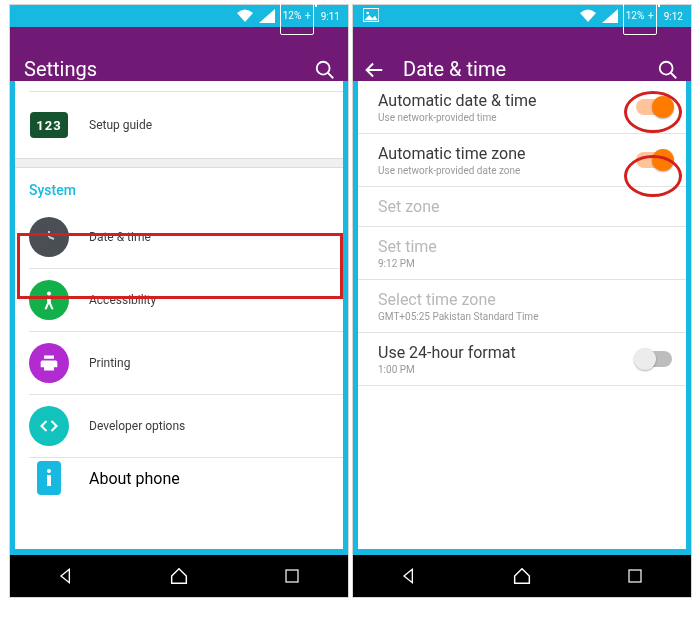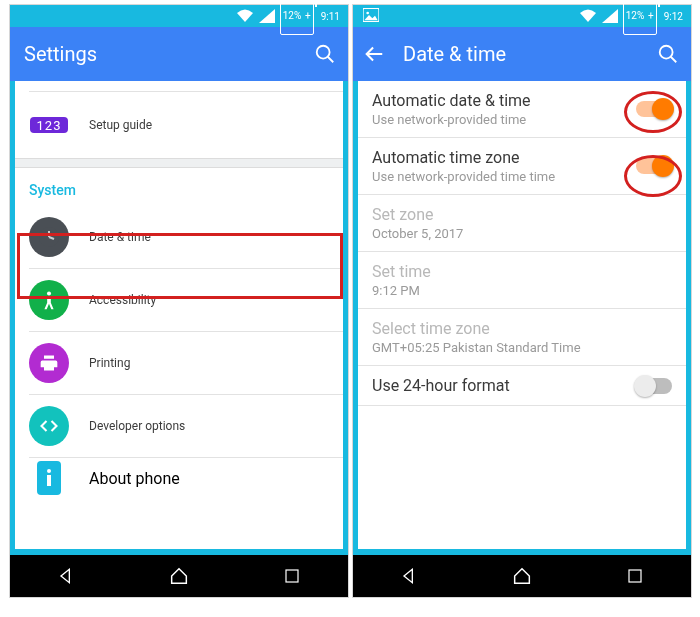--- a/index.html
+++ b/index.html
@@ -9,53 +9,53 @@
   .phone.right{left:352px}
   
   .status{height:22px;background:#18b9e0;display:flex;align-items:center;justify-content:flex-end;padding:0 8px;color:#fff;gap:5px}
   .status .gallery-icon{position:absolute;left:10px;top:3px}
   .wifi,.signal,.batt-box,.clock{display:flex;align-items:center}
   .clock{font-size:10px;font-weight:400}
   .batt-box{border:1.5px solid #fff;padding:12px 2px;font-size:10px;line-height:12px;border-radius:2px;position:relative;margin-right:2px;height:12px;min-width:28px;justify-content:space-between}
   .batt-box::after{content:"";position:absolute;right:-4px;top:3px;width:2px;height:6px;background:#fff}
   .plus{margin-left:1px;font-size:10px}
   
-  .appbar{height:54px;background:#3b82f6;display:flex;align-items:center;color:#fff}
+  .appbar{height:54px;background:#701a75;display:flex;align-items:flex-end;color:#fff}
   .appbar .title{font-size:20px;font-weight:400;flex:1}
   .appbar .search{margin-right:12px}
   .appbar .back{margin:0 18px 0 10px}
   .phone.left .title{margin-left:14px}
   
   .content{position:absolute;top:76px;left:5px;right:5px;bottom:48px;background:#fff;overflow:hidden}
   .row{display:flex;align-items:center;padding:0 14px;background:#fff}
   .row .icon{width:40px;height:40px;margin-right:20px;display:flex;align-items:center;justify-content:center}
   .row .lbl{font-size:12px;color:#3c3c3c}
   .sep{height:1px;background:#e2e2e2;margin-left:14px}
   .sep-full{height:1px;background:#e2e2e2}
   .gap{height:8px;background:#eef0f1;border-top:1px solid #dcdcdc;border-bottom:1px solid #dcdcdc}
   .section-lbl{color:#18b9e0;font-size:14px;font-weight:500;padding:14px 14px 8px}
   .highlight-box{position:absolute;border:3px solid #d3201f;pointer-events:none}
   
   .drow{padding:14px 14px;position:relative}
-  .drow.two{padding:10px 14px}
+  .drow.two{padding:10px 20px}
   .dtitle{font-size:16px;color:#3a3a3a}
-  .dsub{font-size:13px;color:#9a9a9a;margin-top:2px}
+  .dsub{font-size:10px;color:#9a9a9a;margin-top:2px}
   .drow.disabled .dtitle{color:#b8b8b8}
   .switch{position:absolute;right:14px;top:50%;transform:translateY(-50%);width:36px;height:16px;border-radius:10px}
   .switch.on{background:#ffc399}
   .switch.on::after{content:"";position:absolute;right:-2px;top:-3px;width:22px;height:22px;border-radius:50%;background:#ff7b00;box-shadow:0 1px 2px rgba(0,0,0,.3)}
   .switch.off{background:#bdbdbd}
   .switch.off::after{content:"";position:absolute;left:-2px;top:-3px;width:22px;height:22px;border-radius:50%;background:#ececec;box-shadow:0 1px 2px rgba(0,0,0,.3)}
   .circle-mark{position:absolute;width:52px;height:36px;border:3px solid #d3201f;border-radius:50%;pointer-events:none}
   
   .navbar{position:absolute;left:0;right:0;bottom:0;height:42px;background:#000;display:flex;align-items:center;justify-content:space-around}
   .nav-ic{width:22px;height:22px;display:flex;align-items:center;justify-content:center}
   
   .ci{width:40px;height:40px;border-radius:50%;display:flex;align-items:center;justify-content:center;color:#fff}
-  .ci.blue{background:#6d28d9;border-radius:4px;width:38px;height:16px;font-size:13px;font-weight:400;letter-spacing:1px}
+  .ci.blue{background:#14532d;border-radius:4px;width:38px;height:26px;font-size:13px;font-weight:700;letter-spacing:1px}
   .ci.grey{background:#4a4f55}
   .ci.green{background:#11b04a}
   .ci.purple{background:#b22bd1}
   .ci.teal{background:#12c2bd}
   .ci.cyan{background:#18b9e0;border-radius:4px;width:24px;height:34px}
   .partial-top{height:10px;border-bottom:1px solid #e2e2e2;margin-left:14px}
   .partial-bot{height:28px;display:flex;align-items:center;padding:6px 14px 0}
   svg{display:block}
 </style>
 </head>
@@ -238,45 +238,45 @@
     <div class="content">
       <div class="drow two">
         <div class="dtitle">Automatic date &amp; time</div>
         <div class="dsub">Use network-provided time</div>
         <div class="switch on"></div>
       </div>
       <div class="sep-full"></div>
 
       <div class="drow two">
         <div class="dtitle">Automatic time zone</div>
-        <div class="dsub">Use network-provided time time</div>
+        <div class="dsub">Use network-provided date zone</div>
         <div class="switch on"></div>
       </div>
       <div class="sep-full"></div>
 
       <div class="drow two disabled">
         <div class="dtitle">Set zone</div>
-        <div class="dsub">October 5, 2017</div>
       </div>
       <div class="sep-full"></div>
 
       <div class="drow two disabled">
         <div class="dtitle">Set time</div>
         <div class="dsub">9:12 PM</div>
       </div>
       <div class="sep-full"></div>
 
       <div class="drow two disabled">
         <div class="dtitle">Select time zone</div>
         <div class="dsub">GMT+05:25 Pakistan Standard Time</div>
       </div>
       <div class="sep-full"></div>
 
       <div class="drow two">
         <div class="dtitle">Use 24-hour format</div>
+        <div class="dsub">1:00 PM</div>
         <div class="switch off"></div>
       </div>
       <div class="sep-full"></div>
 
       <div class="circle-mark" style="right:4px;top:10px"></div>
       <div class="circle-mark" style="right:4px;top:74px"></div>
     </div>
 
     <div class="navbar">
       <span class="nav-ic">

